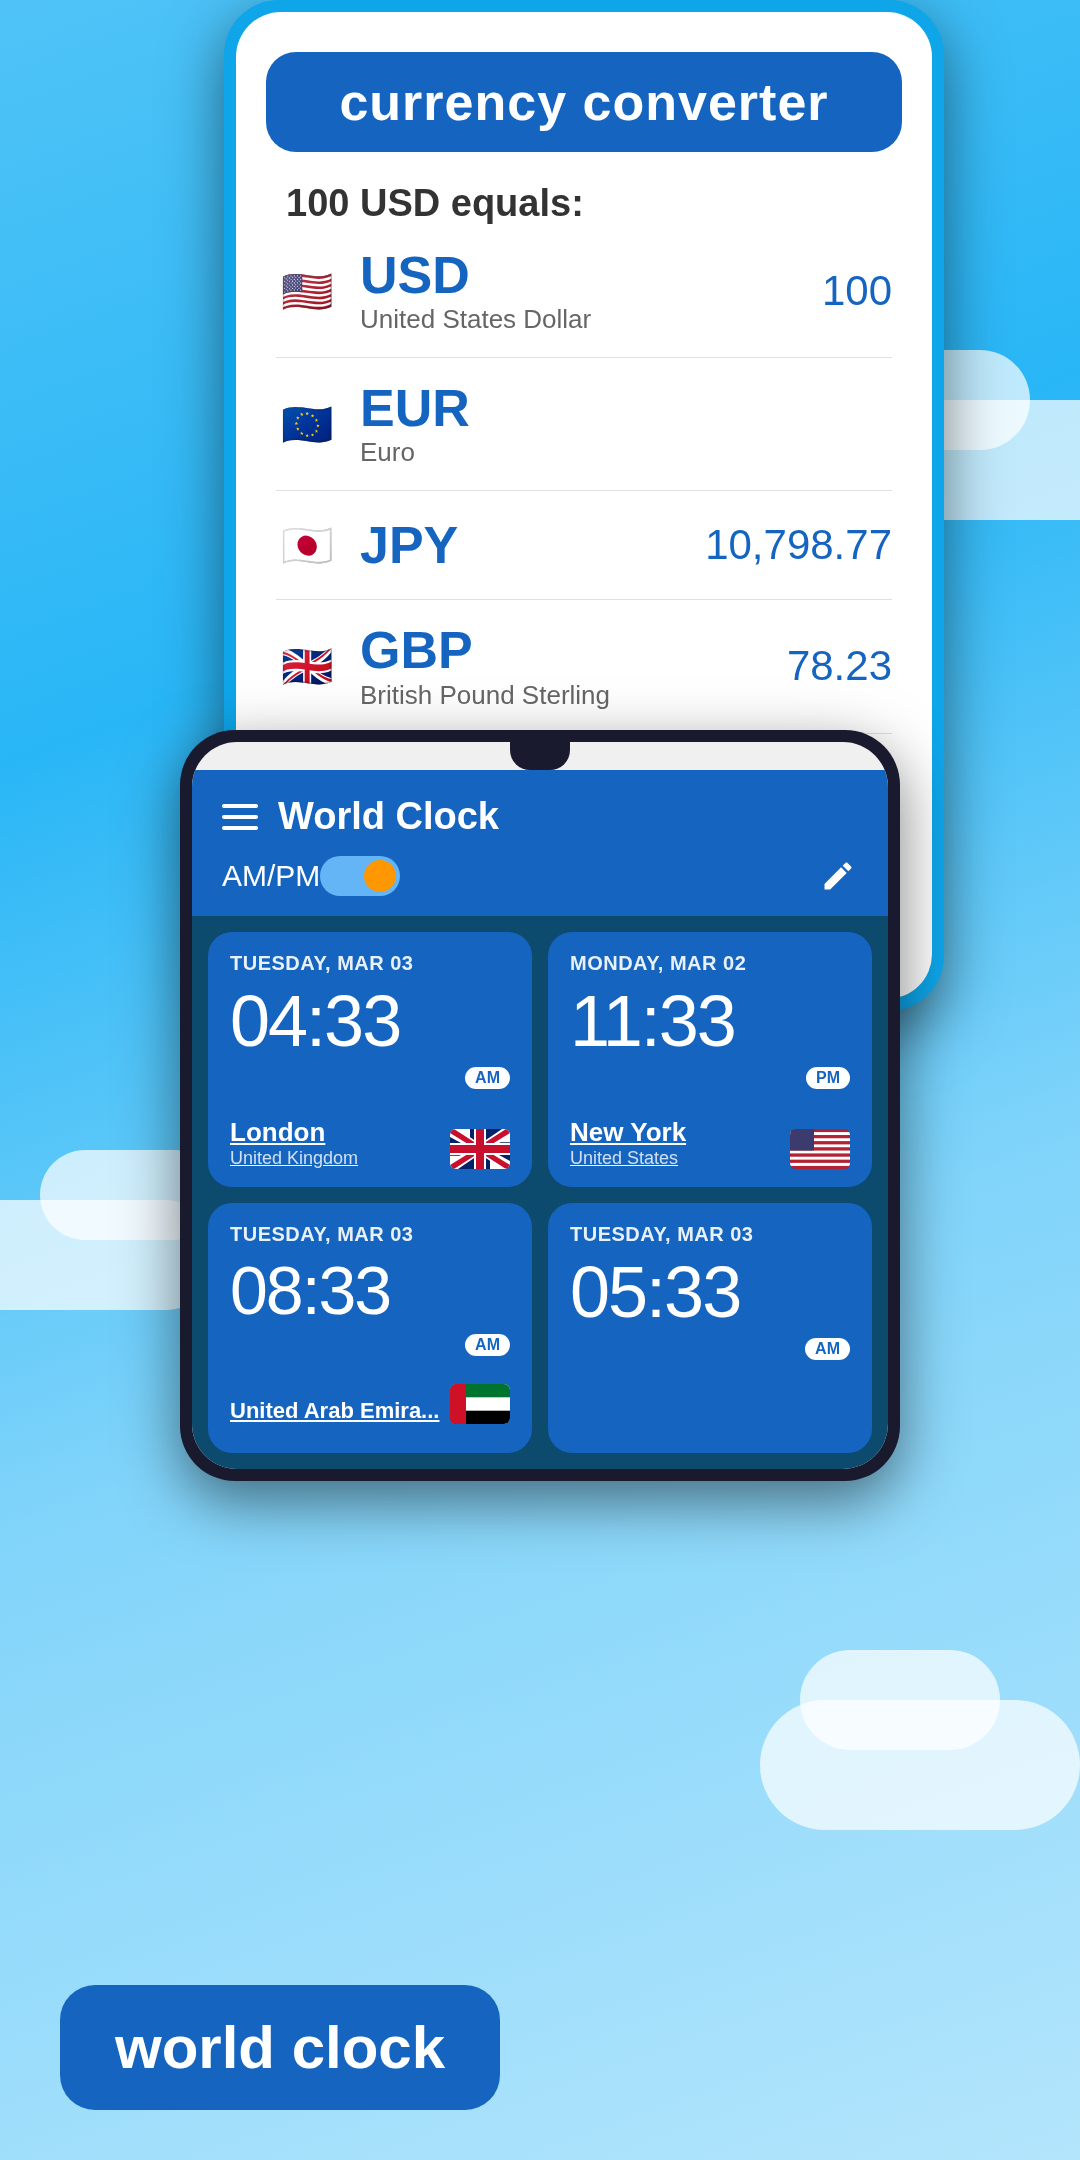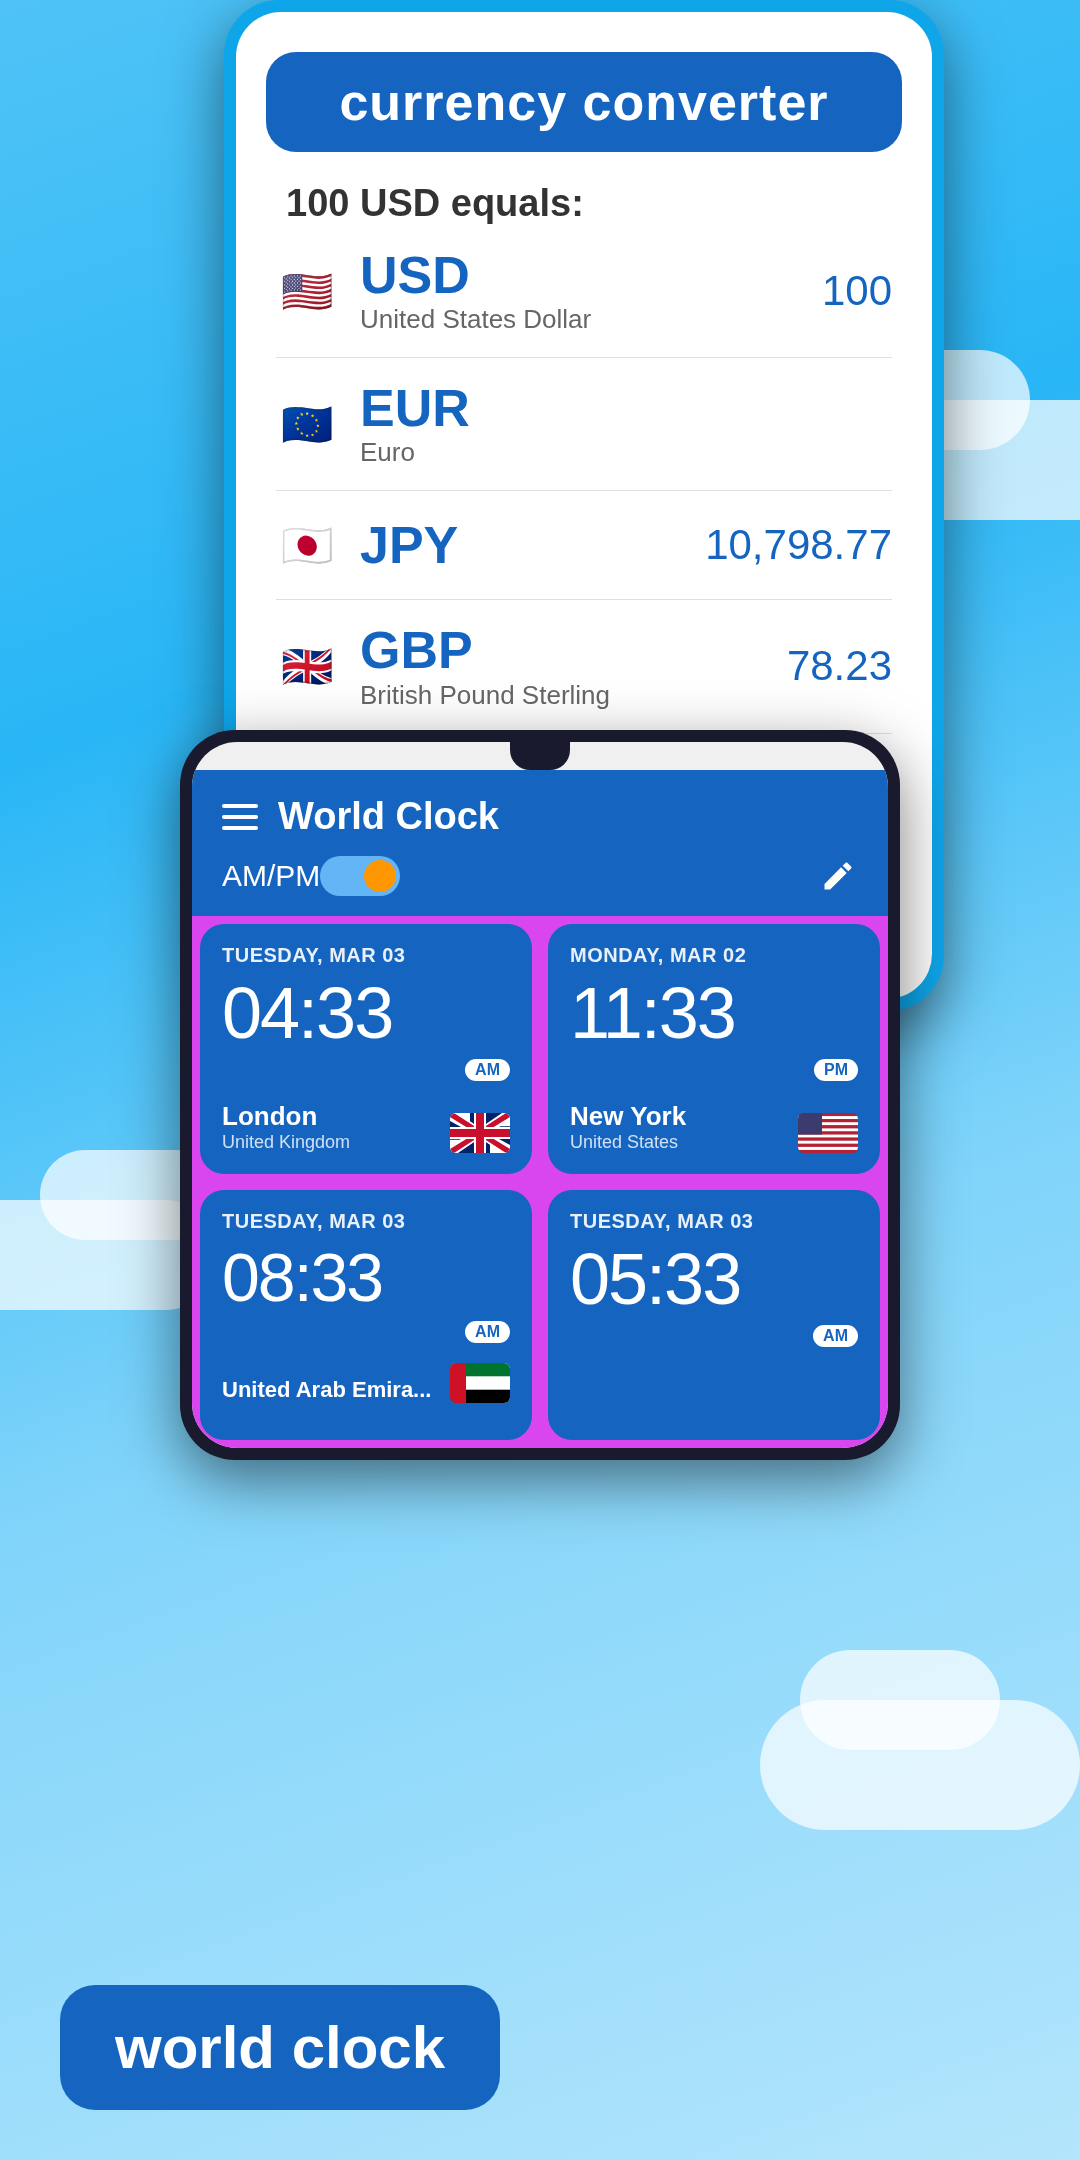--- a/index.html
+++ b/index.html
@@ -216,22 +216,22 @@
 
     .edit-icon svg {
       fill: white;
     }
 
     
     .clock-grid {
       display: grid;
       grid-template-columns: 1fr 1fr;
       gap: 16px;
-      padding: 8px;
-      background: #d946ef;
+      padding: 16px;
+      background: #0c4a6e;
     }
 
     .clock-card {
       background: #1565c0;
       border-radius: 24px;
       padding: 20px 22px 18px 22px;
       color: white;
       position: relative;
       min-height: 250px;
     }
@@ -261,21 +261,22 @@
       font-weight: 700;
       padding: 2px 10px;
       border-radius: 20px;
       margin-bottom: 8px;
     }
 
     .card-footer {
       display: flex;
       align-items: flex-end;
       justify-content: space-between;
-      margin-top: 12px;
+      margin-top: 20px;
+      text-decoration: underline;
     }
 
     .card-city {
       font-size: 26px;
       font-weight: 600;
       color: white;
     }
 
     .card-country {
       font-size: 18px;

